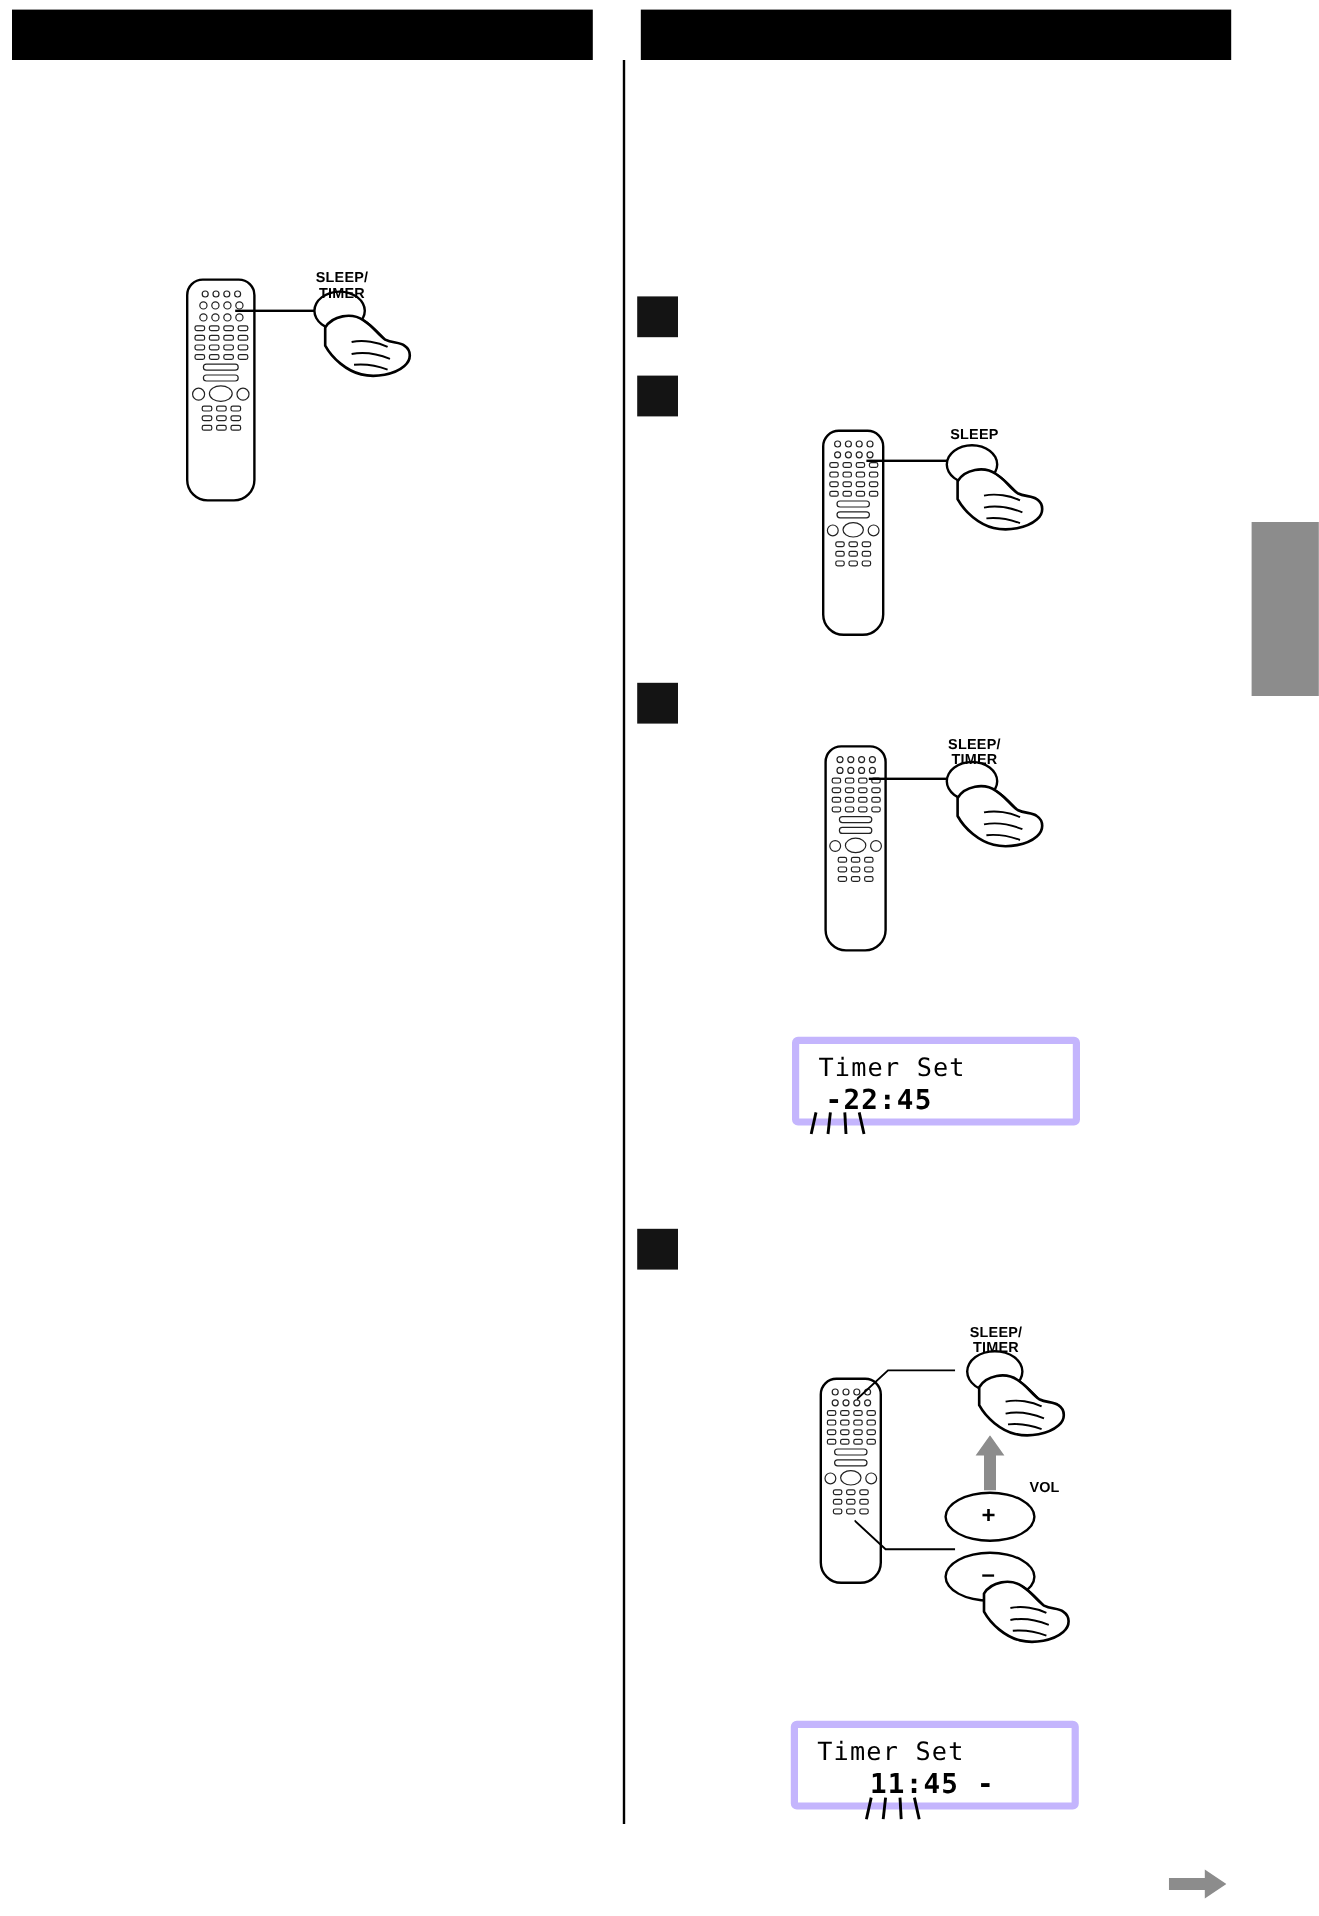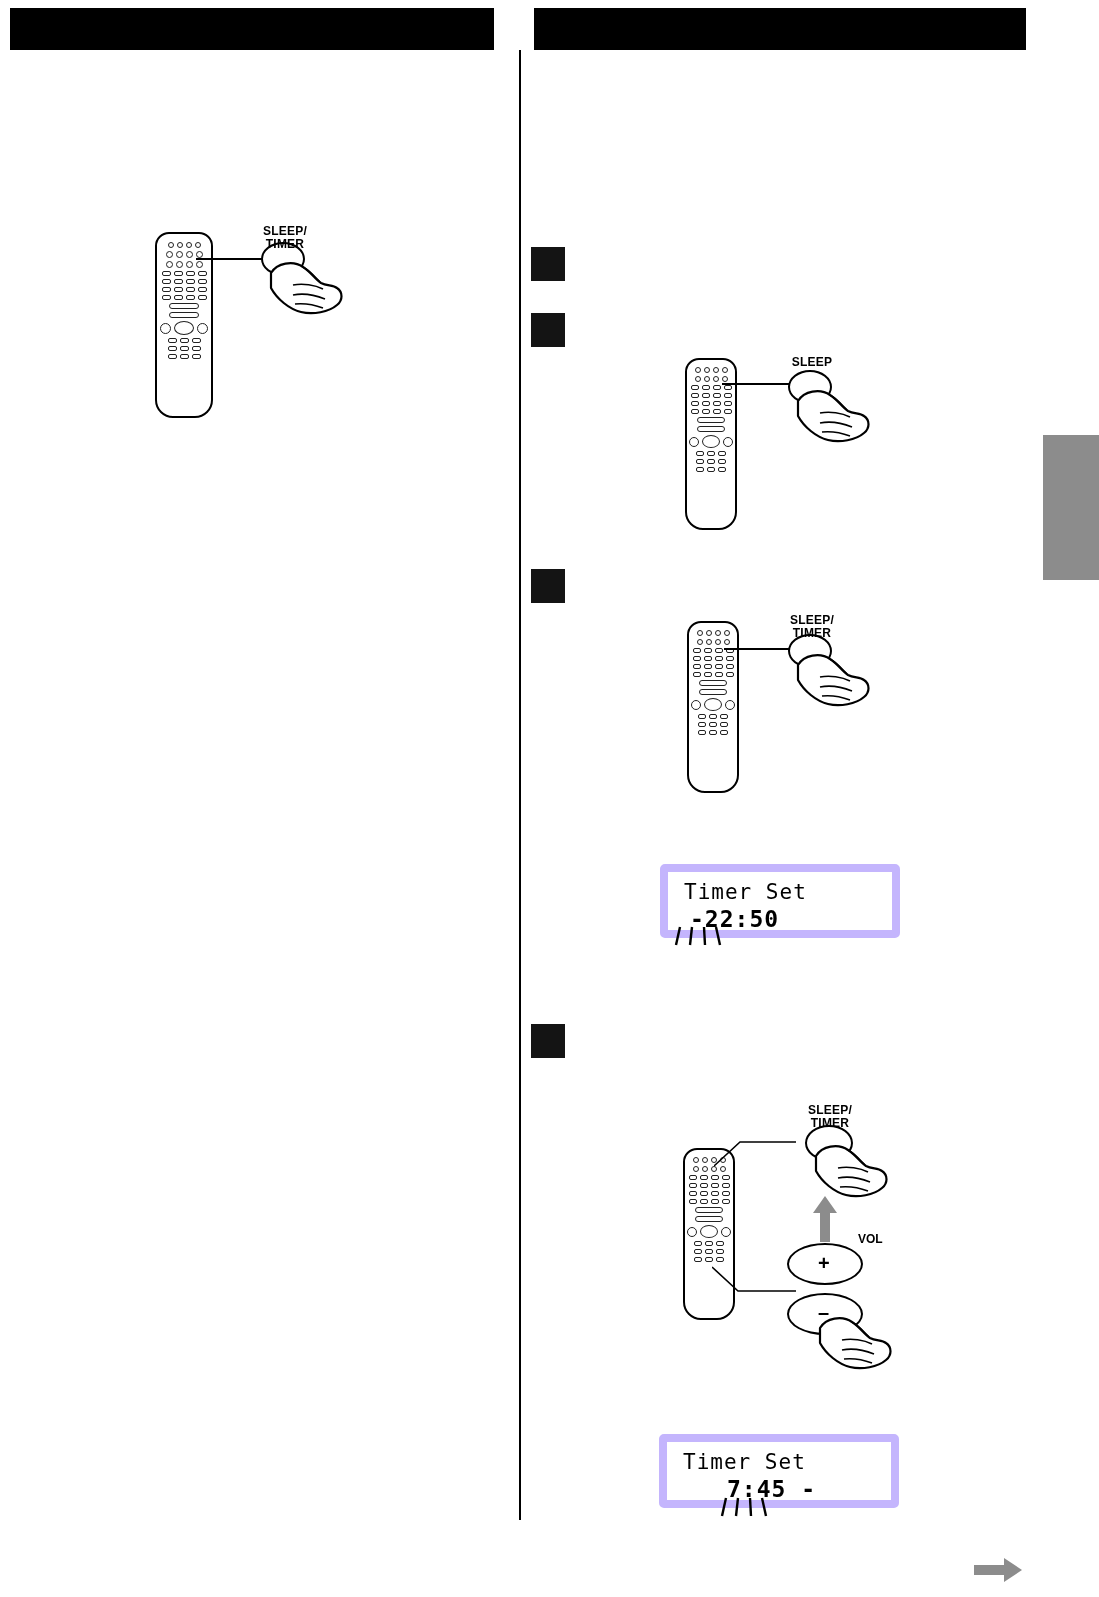--- a/index.html
+++ b/index.html
@@ -153,21 +153,21 @@
     font-weight: bold;
     color: #000;
   }
   
   .hand {
     position: absolute;
   }
   
   .lcd {
     position: absolute;
-    border: 8px solid #c4b5fd;
+    border: 6px solid #c4b5fd;
     border-radius: 5px;
     background: #fff;
     box-sizing: border-box;
   }
   .lcd-line1, .lcd-line2 {
     position: absolute;
     font-family: "DejaVu Sans Mono", monospace;
     color: #000;
     white-space: pre;
   }
@@ -470,21 +470,21 @@
     <path d="M8 18 C14 8, 30 5, 40 12 C48 17, 52 24, 58 28 C64 31, 70 30, 74 33
              C80 37, 80 45, 74 50 C66 57, 50 60, 38 57 C26 54, 14 44, 8 33 Z" fill="#ffffff" stroke="#000000" stroke-width="2.2" stroke-linejoin="round"></path>
     <path d="M40 12 C47 16, 52 22, 57 27" fill="none" stroke="#000000" stroke-width="1.6"></path>
     <path d="M30 30 C40 28, 52 30, 60 34" fill="none" stroke="#000000" stroke-width="1.6"></path>
     <path d="M30 40 C40 38, 52 40, 62 44" fill="none" stroke="#000000" stroke-width="1.6"></path>
     <path d="M32 49 C42 48, 52 50, 60 53" fill="none" stroke="#000000" stroke-width="1.6"></path>
   </svg>
 
   <div class="lcd" style="left:660px; top:864px; width:240px; height:74px;">
     <div class="lcd-line1" style="left:16px; top:8px;">Timer Set</div>
-    <div class="lcd-line2" style="left:22px; top:34px;">-22:50</div>
+    <div class="lcd-line2" style="left:22px; top:34px;">-22:45</div>
   </div>
   <svg class="blink-rays" style="left:672px; top:925px;" width="60" height="24" viewBox="0 0 60 24">
     <path d="M8 2 L4 20" stroke="#000" stroke-width="2.4"></path>
     <path d="M20 2 L18 20" stroke="#000" stroke-width="2.4"></path>
     <path d="M32 2 L33 20" stroke="#000" stroke-width="2.4"></path>
     <path d="M44 2 L48 20" stroke="#000" stroke-width="2.4"></path>
   </svg>
 
   <div class="step-box" style="left:531px; top:1024px;">
     
@@ -595,21 +595,21 @@
     <path d="M8 18 C14 8, 30 5, 40 12 C48 17, 52 24, 58 28 C64 31, 70 30, 74 33
              C80 37, 80 45, 74 50 C66 57, 50 60, 38 57 C26 54, 14 44, 8 33 Z" fill="#ffffff" stroke="#000000" stroke-width="2.2" stroke-linejoin="round"></path>
     <path d="M40 12 C47 16, 52 22, 57 27" fill="none" stroke="#000000" stroke-width="1.6"></path>
     <path d="M30 30 C40 28, 52 30, 60 34" fill="none" stroke="#000000" stroke-width="1.6"></path>
     <path d="M30 40 C40 38, 52 40, 62 44" fill="none" stroke="#000000" stroke-width="1.6"></path>
     <path d="M32 49 C42 48, 52 50, 60 53" fill="none" stroke="#000000" stroke-width="1.6"></path>
   </svg>
 
   <div class="lcd" style="left:659px; top:1434px; width:240px; height:74px;">
     <div class="lcd-line1" style="left:16px; top:8px;">Timer Set</div>
-    <div class="lcd-line2" style="left:60px; top:34px;">7:45 -</div>
+    <div class="lcd-line2" style="left:60px; top:34px;">11:45 -</div>
   </div>
   <svg class="blink-rays" style="left:718px; top:1496px;" width="60" height="24" viewBox="0 0 60 24">
     <path d="M8 2 L4 20" stroke="#000" stroke-width="2.4"></path>
     <path d="M20 2 L18 20" stroke="#000" stroke-width="2.4"></path>
     <path d="M32 2 L33 20" stroke="#000" stroke-width="2.4"></path>
     <path d="M44 2 L48 20" stroke="#000" stroke-width="2.4"></path>
   </svg>
 
   <svg class="next-arrow" style="left:974px; top:1557px;" width="48" height="26" viewBox="0 0 48 26">
     <path d="M0 8 L30 8 L30 1 L48 13 L30 25 L30 18 L0 18 Z" fill="#8c8c8c"></path>

